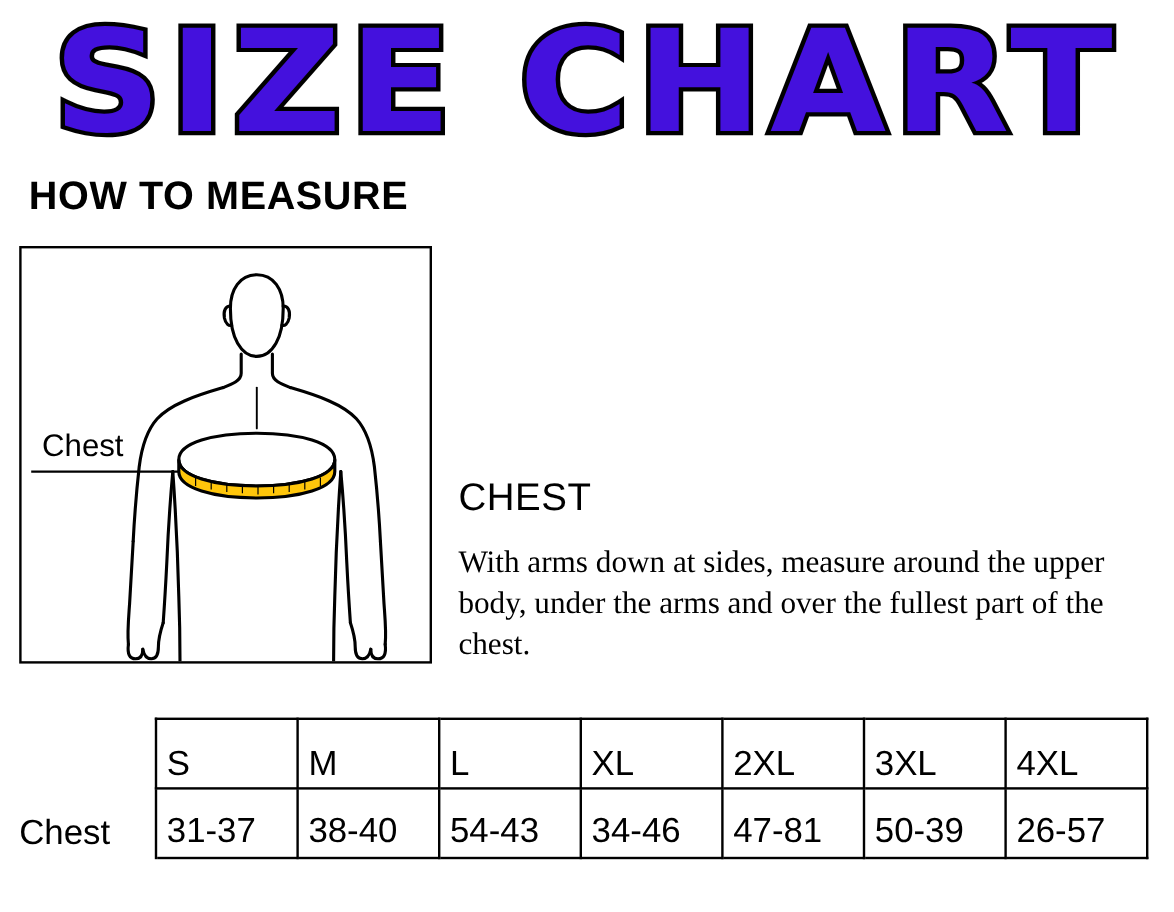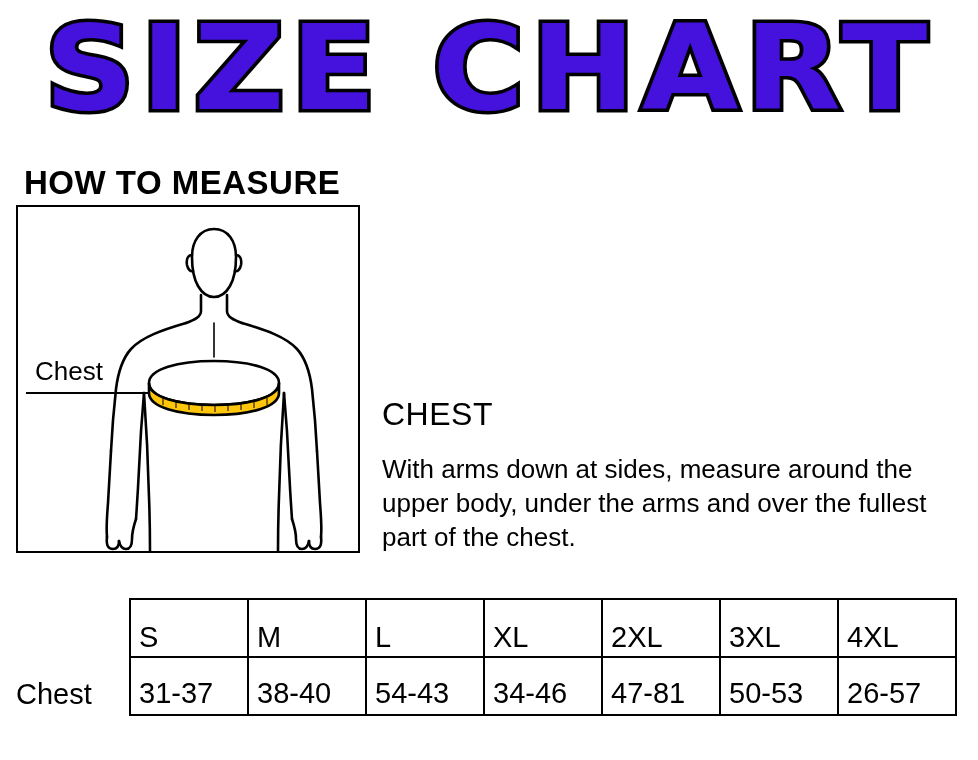--- a/index.html
+++ b/index.html
@@ -33,21 +33,21 @@
     paint-order: stroke fill;
     white-space: nowrap;
     transform: scaleX(1.06);
     transform-origin: center top;
   }
 
   
   .how-to {
     position: absolute;
     left: 24px;
-    top: 164px;
+    top: 144px;
     font-size: 33px;
     font-weight: 600;
     letter-spacing: 0.5px;
     font-family: "Liberation Sans", sans-serif;
   }
 
   
   .figure-box {
     position: absolute;
     left: 16px;
@@ -83,21 +83,21 @@
     letter-spacing: 0.5px;
     font-family: "Liberation Sans", sans-serif;
   }
   .desc-body {
     position: absolute;
     left: 382px;
     top: 452px;
     width: 590px;
     font-size: 26px;
     line-height: 34px;
-    font-family: Liberation Sans, sans-serif;
+    font-family: Liberation Serif, serif;
   }
 
   
   .size-table {
     position: absolute;
     left: 8px;
     top: 598px;
     border-collapse: collapse;
     font-family: "Liberation Sans", sans-serif;
     font-size: 29px;
@@ -207,17 +207,17 @@
     <td class="head-cell">3XL</td>
     <td class="head-cell">4XL</td>
   </tr>
   <tr class="data-row">
     <td class="row-label">Chest</td>
     <td>31-37</td>
     <td>38-40</td>
     <td>54-43</td>
     <td>34-46</td>
     <td>47-81</td>
-    <td>50-53</td>
+    <td>50-39</td>
     <td>26-57</td>
   </tr>
 </tbody>
   </table>
 
 </body></html>

